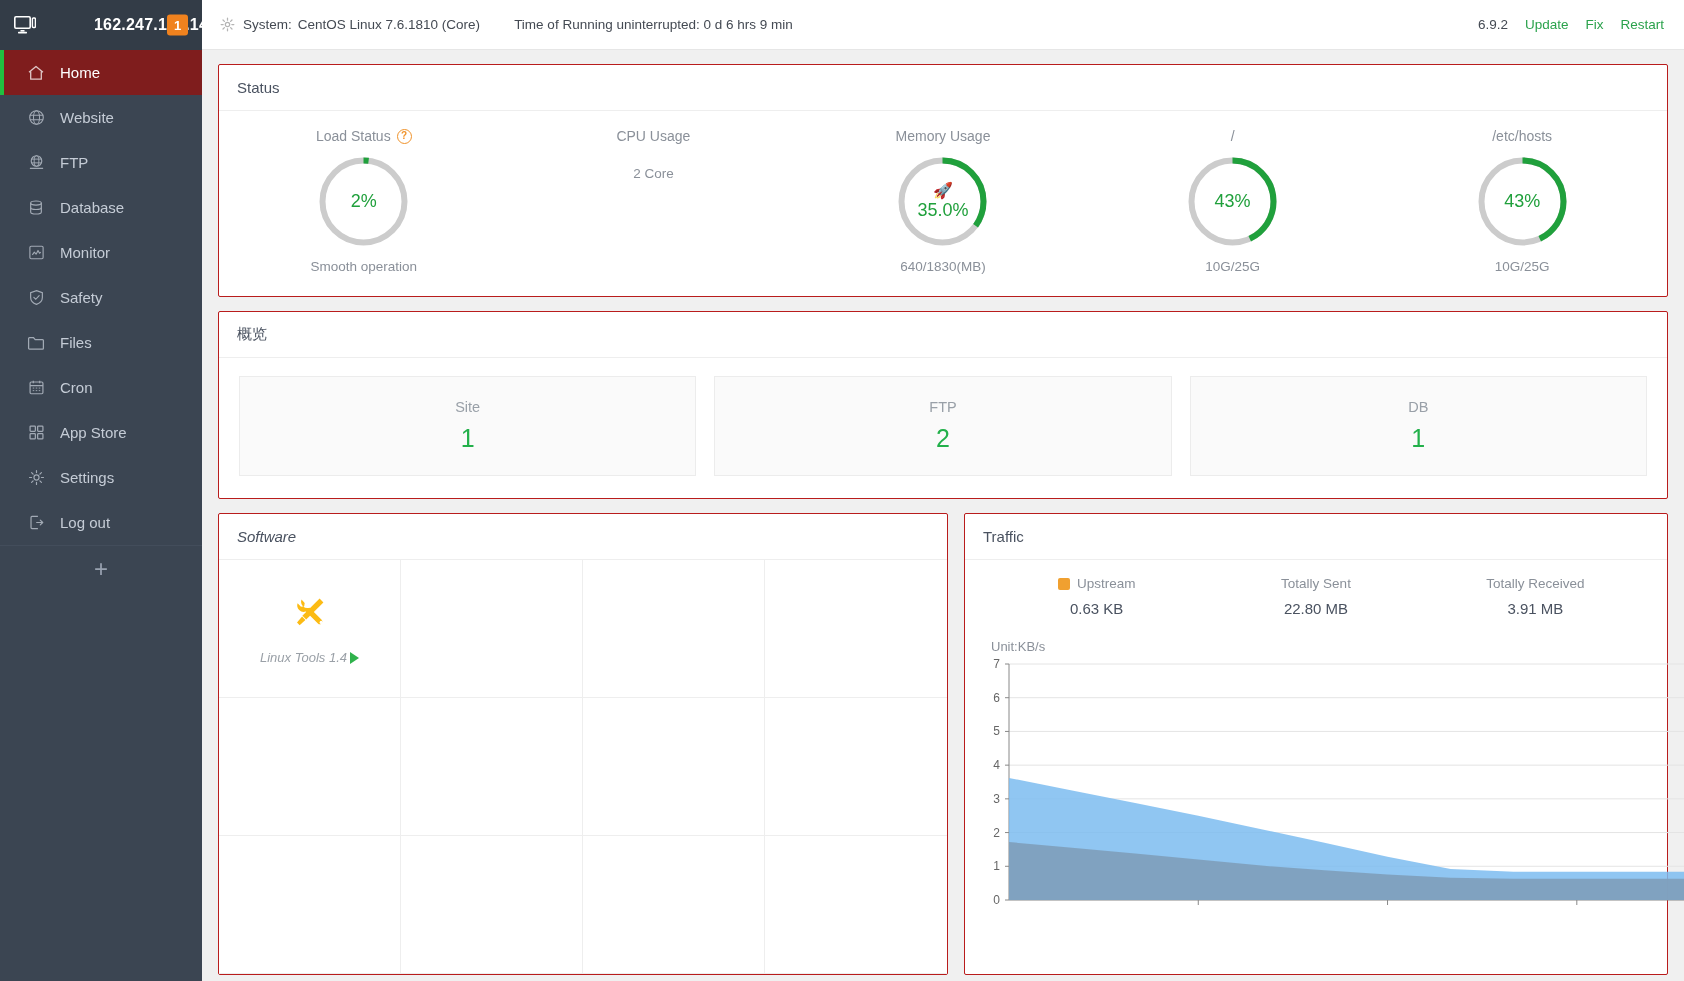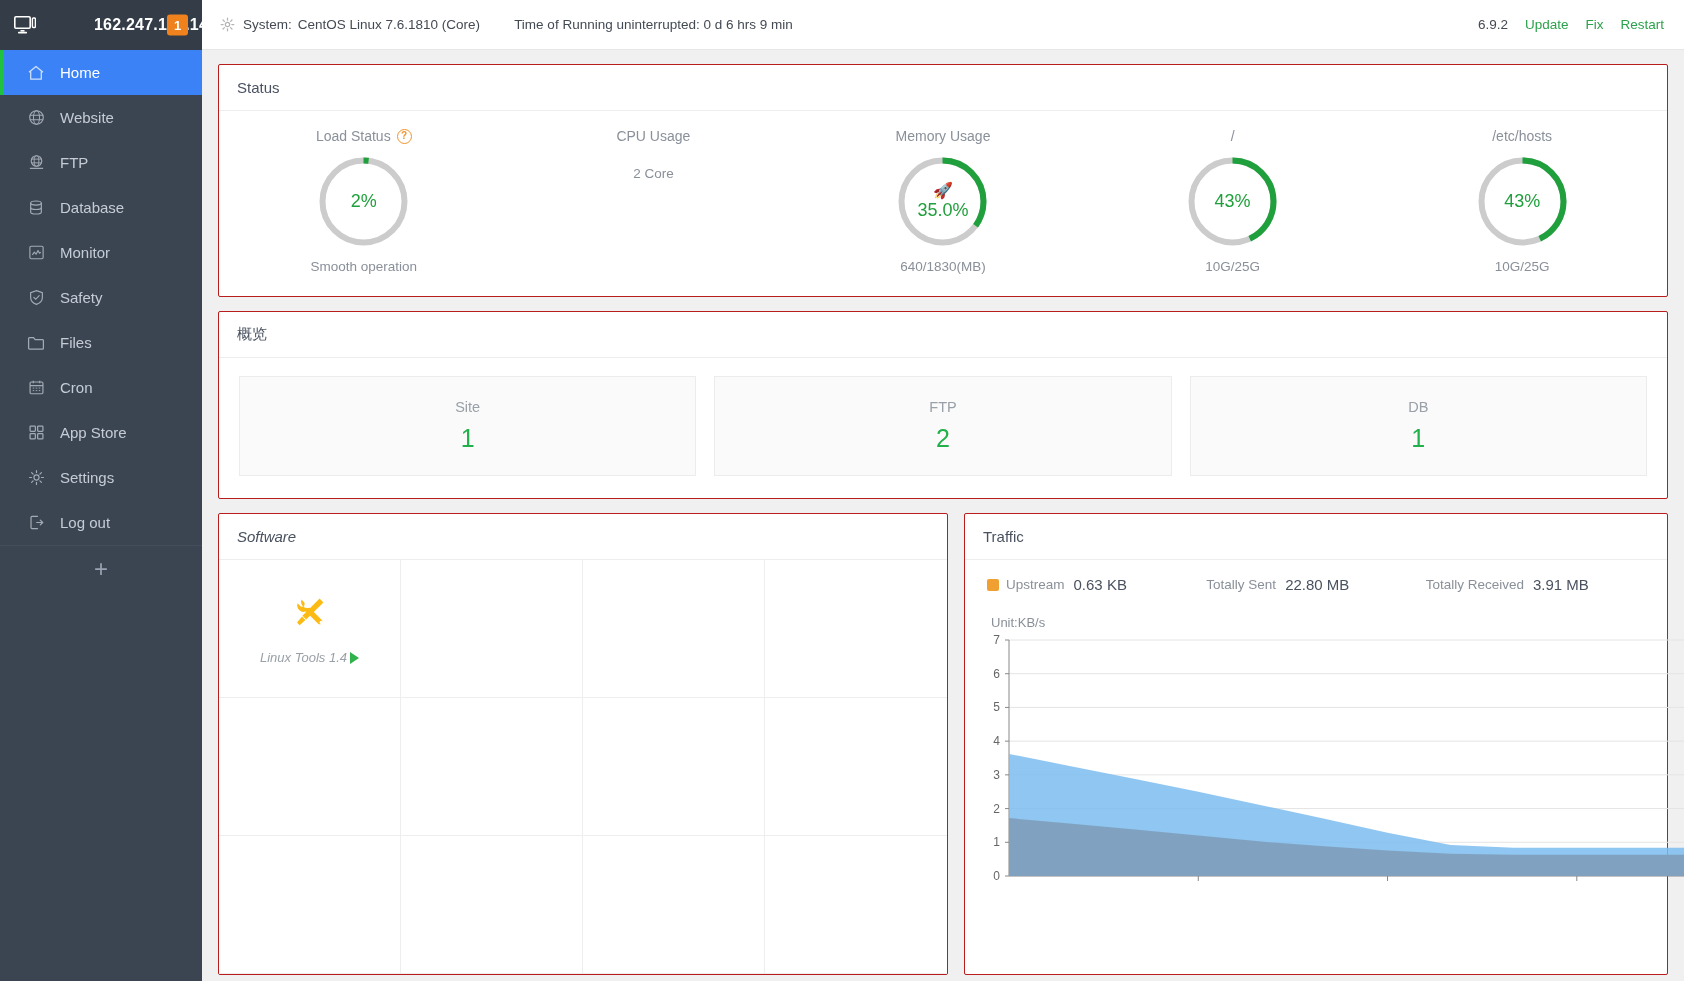--- a/index.html
+++ b/index.html
@@ -41,21 +41,21 @@
   .sb-item {
     height: 45px; display: flex; align-items: center;
     padding-left: 26px; color: #c5ccd6; font-size: 15px;
     position: relative; cursor: pointer;
   }
   .sb-item .sb-ico {
     width: 20px; height: 20px; margin-right: 14px;
     display: flex; align-items: center; justify-content: center;
     opacity: .75; flex: 0 0 20px;
   }
-  .sb-item.active { background: #3b82f6; color: #ffffff; }
+  .sb-item.active { background: #7f1d1d; color: #ffffff; }
   .sb-item.active::before {
     content: ""; position: absolute; left: 0; top: 0; bottom: 0;
     width: 4px; background: #20c040;
   }
   .sb-add {
     height: 45px; display: flex; align-items: center; justify-content: center;
     color: #98a2b0; font-size: 24px; font-weight: 300; cursor: pointer;
     margin-top: 0;
   }
   .sb-sep { height: 1px; background: #434d5b; margin: 0; }
@@ -137,21 +137,21 @@
   }
   .sw-cell:nth-child(4n) { border-right: none; }
   .sw-name { font-size: 13px; color: #9aa0a7; display: flex; align-items: center; gap: 3px; cursor: pointer; }
   .play-tri {
     width: 0; height: 0; border-left: 9px solid #2fb24c;
     border-top: 6px solid transparent; border-bottom: 6px solid transparent;
   }
 
   
   .tr-stats { display: flex; padding: 16px 22px 6px 22px; }
-  .tr-stat { flex: 1 1 0; display: flex; flex-direction: row; align-items: center; gap: 9px; }
+  .tr-stat { flex: 1 1 0; display: flex; flex-direction: column; align-items: center; gap: 9px; }
   .tr-stat-head { font-size: 13.5px; color: #8a9099; display: flex; align-items: center; gap: 7px; }
   .sw-dot { width: 12px; height: 12px; border-radius: 2px; display: inline-block; }
   .tr-stat-val { font-size: 15px; color: #4a5260; }
   .tr-unit { font-size: 13px; color: #8a9099; padding: 16px 0 0 26px; }
   .chart-wrap { padding: 2px 16px 0 8px; position: relative; }
 </style>
 </head>
 <body>
 
 <div class="app">

